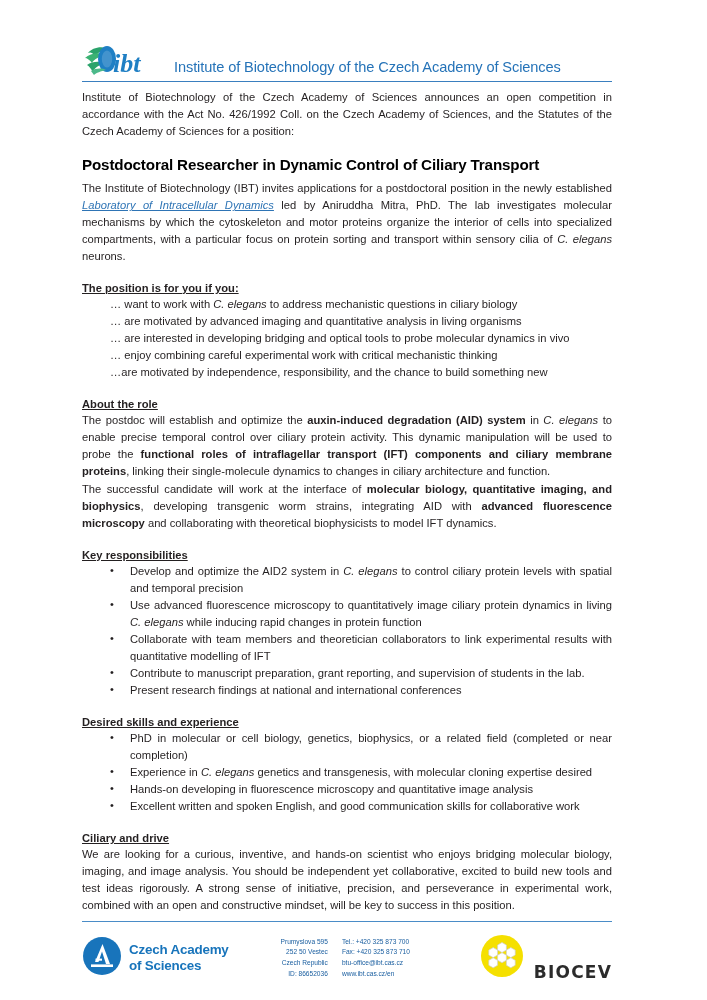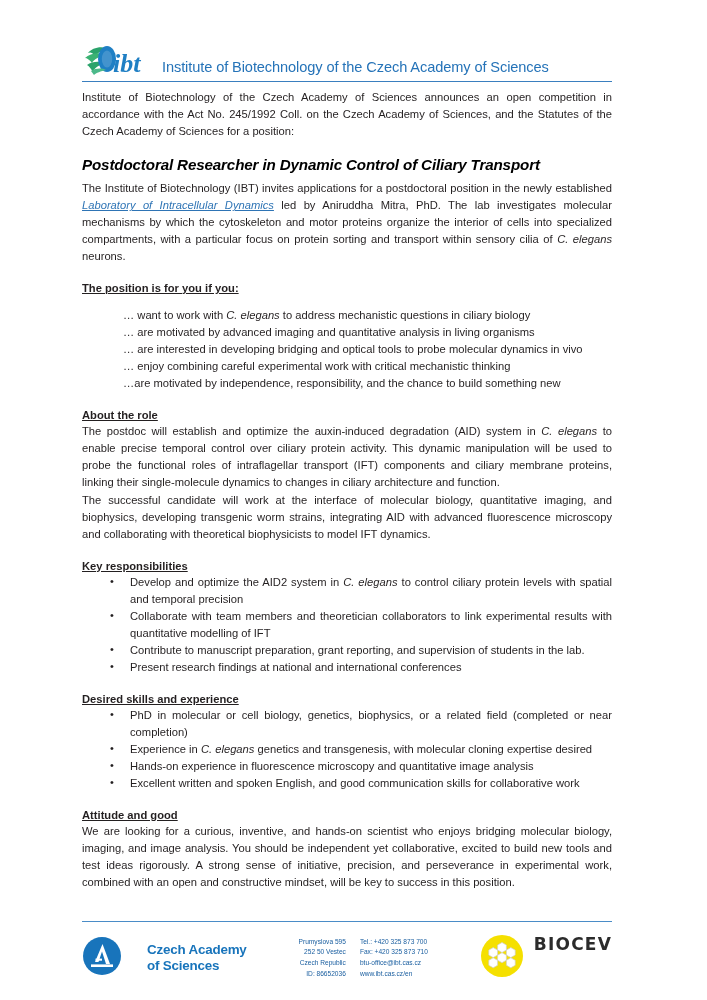--- a/index.html
+++ b/index.html
@@ -33,20 +33,21 @@
     display: flex;
     align-items: flex-end;
     flex: 0 0 auto;
   }
   .ibt-title {
     font-size: 14.6px;
     color: #2573b8;
     letter-spacing: -0.1px;
     white-space: nowrap;
     padding-bottom: 2px;
+    margin-left: 12px;
   }
   .header-rule {
     border: 0;
     border-top: 1.1px solid #3a7fbf;
     margin: 2px 0 7px 0;
   }
 
   
   .para {
     font-size: 11.2px;
@@ -57,33 +58,32 @@
   }
   .para.tight { margin-bottom: 0; }
 
   h1.job-title {
     font-size: 15.2px;
     font-weight: bold;
     color: #000000;
     margin: 16px 0 6px 0;
     letter-spacing: -0.15px;
     line-height: 1.2;
-    font-style: italic;
   }
 
   .section-head {
     font-size: 11.2px;
     font-weight: bold;
     color: #231f20;
     text-decoration: underline;
     margin: 17px 0 2px 0;
   }
 
   .dots-list {
-    margin: 13px;
+    margin: 0;
     padding: 0;
     list-style: none;
   }
   .dots-list li {
     font-size: 11.2px;
     line-height: 1.52;
     color: #231f20;
     padding-left: 28px;
   }
 
@@ -104,21 +104,21 @@
   .bullets li::before {
     content: "\2022";
     position: absolute;
     left: 28px;
     top: -0.5px;
     font-size: 11px;
     color: #231f20;
   }
 
   i, .it { font-style: italic; }
-  b, .bd { font-weight: normal; }
+  b, .bd { font-weight: bold; }
 
   a.doclink {
     color: #2e74b5;
     font-style: italic;
     text-decoration: underline;
   }
 
   
   .footer {
     position: absolute;
@@ -131,21 +131,21 @@
     border-top: 1.1px solid #4a8cc7;
     margin: 0 0 12px 0;
   }
   .footer-inner {
     display: flex;
     align-items: center;
   }
   .cas-block {
     display: flex;
     align-items: center;
-    gap: 25px;
+    gap: 7px;
     flex: 0 0 auto;
   }
   .cas-text {
     font-size: 13.4px;
     font-weight: bold;
     color: #1874bb;
     line-height: 1.16;
     letter-spacing: -0.2px;
   }
   .contact {
@@ -156,21 +156,21 @@
   }
   .contact-col {
     font-size: 6.6px;
     line-height: 1.62;
     color: #1b5fa0;
   }
   .contact-col.right { text-align: left; }
   .contact-col.left { text-align: right; }
   .biocev-block {
     display: flex;
-    align-items: flex-start;
+    align-items: flex-end;
     gap: 10px;
     margin-left: auto;
   }
   .biocev-word {
     font-size: 17px;
     font-weight: bold;
     letter-spacing: 1.2px;
     color: #2b2b2b;
     font-family: "DejaVu Sans", sans-serif;
   }
@@ -193,21 +193,21 @@
           <path d="M9 27 C14 24, 20 24, 24 26 C19 27, 14 29, 12 31 Z" fill="#4cb98a"></path>
         </g>
 
         <text x="31" y="28" font-family="Liberation Serif, serif" font-size="26" font-weight="bold" font-style="italic" fill="#1f7fc4">ibt</text>
       </svg>
     </span>
     <span class="ibt-title">Institute of Biotechnology of the Czech Academy of Sciences</span>
   </div>
   <hr class="header-rule">
 
-  <p class="para">Institute of Biotechnology of the Czech Academy of Sciences announces an open competition in accordance with the Act No. 245/1992 Coll. on the Czech Academy of Sciences, and the Statutes of the Czech Academy of Sciences for a position:</p>
+  <p class="para">Institute of Biotechnology of the Czech Academy of Sciences announces an open competition in accordance with the Act No. 426/1992 Coll. on the Czech Academy of Sciences, and the Statutes of the Czech Academy of Sciences for a position:</p>
 
   <h1 class="job-title">Postdoctoral Researcher in Dynamic Control of Ciliary Transport</h1>
 
   <p class="para">
     <span>The Institute of Biotechnology (IBT) invites applications for a postdoctoral position in the newly established </span><a class="doclink" href="#">Laboratory of Intracellular Dynamics</a><span> led by Aniruddha Mitra, PhD. The lab investigates molecular mechanisms by which the cytoskeleton and motor proteins organize the interior of cells into specialized compartments, with a particular focus on protein sorting and transport within sensory cilia of </span><i>C. elegans</i><span> neurons.</span>
   </p>
 
   <div class="section-head">The position is for you if you:</div>
   <ul class="dots-list">
     <li><span>… want to work with </span><i>C. elegans</i><span> to address mechanistic questions in ciliary biology</span></li>
@@ -221,34 +221,35 @@
   <p class="para tight">
     <span>The postdoc will establish and optimize the </span><b>auxin-induced degradation (AID) system</b><span> in </span><i>C. elegans</i><span> to enable precise temporal control over ciliary protein activity. This dynamic manipulation will be used to probe the </span><b>functional roles of intraflagellar transport (IFT) components and ciliary membrane proteins</b><span>, linking their single-molecule dynamics to changes in ciliary architecture and function.</span>
   </p>
   <p class="para">
     <span>The successful candidate will work at the interface of </span><b>molecular biology, quantitative imaging, and biophysics</b><span>, developing transgenic worm strains, integrating AID with </span><b>advanced fluorescence microscopy</b><span> and collaborating with theoretical biophysicists to model IFT dynamics.</span>
   </p>
 
   <div class="section-head">Key responsibilities</div>
   <ul class="bullets">
     <li><span>Develop and optimize the AID2 system in </span><i>C. elegans</i><span> to control ciliary protein levels with spatial and temporal precision</span></li>
+    <li><span>Use advanced fluorescence microscopy to quantitatively image ciliary protein dynamics in living </span><i>C. elegans</i><span> while inducing rapid changes in protein function</span></li>
     <li><span>Collaborate with team members and theoretician collaborators to link experimental results with quantitative modelling of IFT</span><i></i><span></span></li>
     <li><span>Contribute to manuscript preparation, grant reporting, and supervision of students in the lab.</span><i></i><span></span></li>
     <li><span>Present research findings at national and international conferences</span><i></i><span></span></li>
   </ul>
 
   <div class="section-head">Desired skills and experience</div>
   <ul class="bullets">
     <li><span>PhD in molecular or cell biology, genetics, biophysics, or a related field (completed or near completion)</span><i></i><span></span></li>
     <li><span>Experience in </span><i>C. elegans</i><span> genetics and transgenesis, with molecular cloning expertise desired</span></li>
-    <li><span>Hands-on experience in fluorescence microscopy and quantitative image analysis</span><i></i><span></span></li>
+    <li><span>Hands-on developing in fluorescence microscopy and quantitative image analysis</span><i></i><span></span></li>
     <li><span>Excellent written and spoken English, and good communication skills for collaborative work</span><i></i><span></span></li>
   </ul>
 
-  <div class="section-head">Attitude and good</div>
+  <div class="section-head">Ciliary and drive</div>
   <p class="para">We are looking for a curious, inventive, and hands-on scientist who enjoys bridging molecular biology, imaging, and image analysis. You should be independent yet collaborative, excited to build new tools and test ideas rigorously. A strong sense of initiative, precision, and perseverance in experimental work, combined with an open and constructive mindset, will be key to success in this position.</p>
 
   <div class="footer">
     <hr class="footer-rule">
     <div class="footer-inner">
 
       <div class="cas-block">
         <span>
           <svg width="40" height="40" viewBox="0 0 40 40" aria-hidden="true">
             <circle cx="20" cy="20" r="19" fill="#1874bb"></circle>

